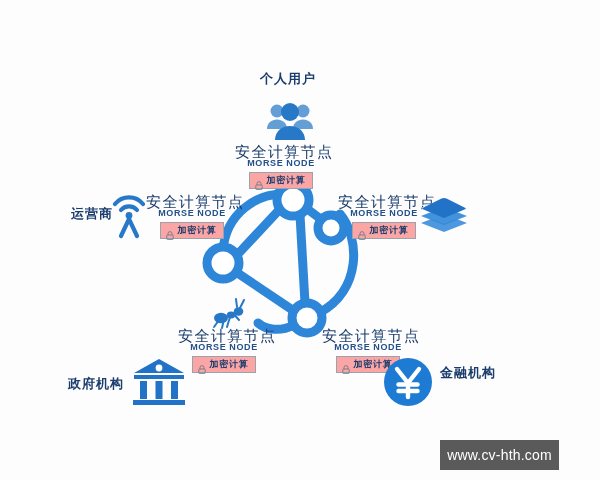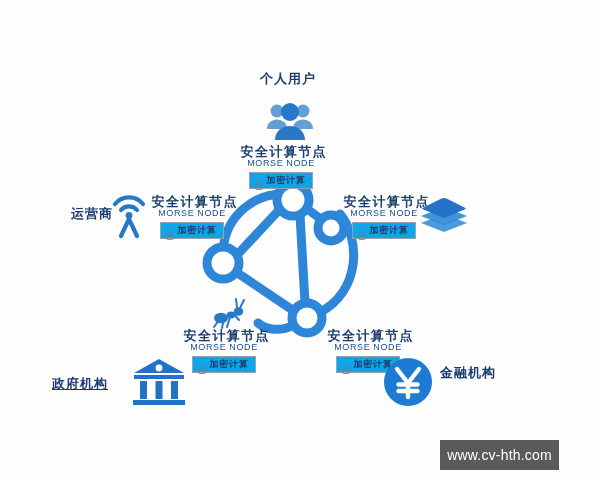--- a/index.html
+++ b/index.html
@@ -77,39 +77,38 @@
   }
 
   
   .node-caption {
     position: absolute;
     width: 92px;
     text-align: center;
     color: #1b3d6d;
   }
   .node-caption .cn {
-    font-size: 13px;
-    font-weight: bold;
+    font-size: 15px;
+    font-weight: normal;
     letter-spacing: 1.4px;
     line-height: 12px;
     white-space: nowrap;
-    text-align: right;
   }
   .node-caption .en {
     font-size: 9px;
-    font-weight: normal;
+    font-weight: bold;
     letter-spacing: 0.6px;
     line-height: 11px;
     white-space: nowrap;
     color: #24508a;
   }
   .node-caption .badge {
     margin-top: 3px;
     border: 1px solid #9aa3ad;
-    background: #0ea5e9;
+    background: #fca5a5;
     display: inline-flex;
     align-items: center;
     justify-content: space-between;
     gap: 3px;
     padding: 2px 6px 3px 5px;
     box-sizing: border-box;
   }
   .node-caption .badge .badge-text {
     font-size: 9px;
     font-weight: bold;
@@ -268,21 +267,21 @@
       <span class="lock-glyph">
         <svg width="8" height="9" viewBox="0 0 8 9">
           <path d="M2 4 V2.6 A2 2 0 0 1 6 2.6 V4" fill="none" stroke="#6d7b8c" stroke-width="0.9"></path>
           <rect x="0.8" y="4" width="6.4" height="4.4" rx="0.6" fill="none" stroke="#6d7b8c" stroke-width="0.9"></rect>
         </svg>
       </span>
       <span class="badge-text">加密计算</span>
     </div>
   </div>
 
-  <div class="entity-label" style="left:52px; top:375px;text-decoration:underline;">政府机构</div>
+  <div class="entity-label" style="left:68px; top:375px;">政府机构</div>
 
   <div class="entity-icon" style="left:131px; top:356px;">
     <svg width="56" height="50" viewBox="0 0 56 50">
       <g fill="#2272c8">
         <path d="M28 3 L53 17 L3 17 Z"></path>
         <rect x="3" y="19" width="50" height="4"></rect>
         <rect x="9" y="25" width="7" height="18"></rect>
         <rect x="24.5" y="25" width="7" height="18"></rect>
         <rect x="40" y="25" width="7" height="18"></rect>
         <rect x="2" y="44" width="52" height="5"></rect>

